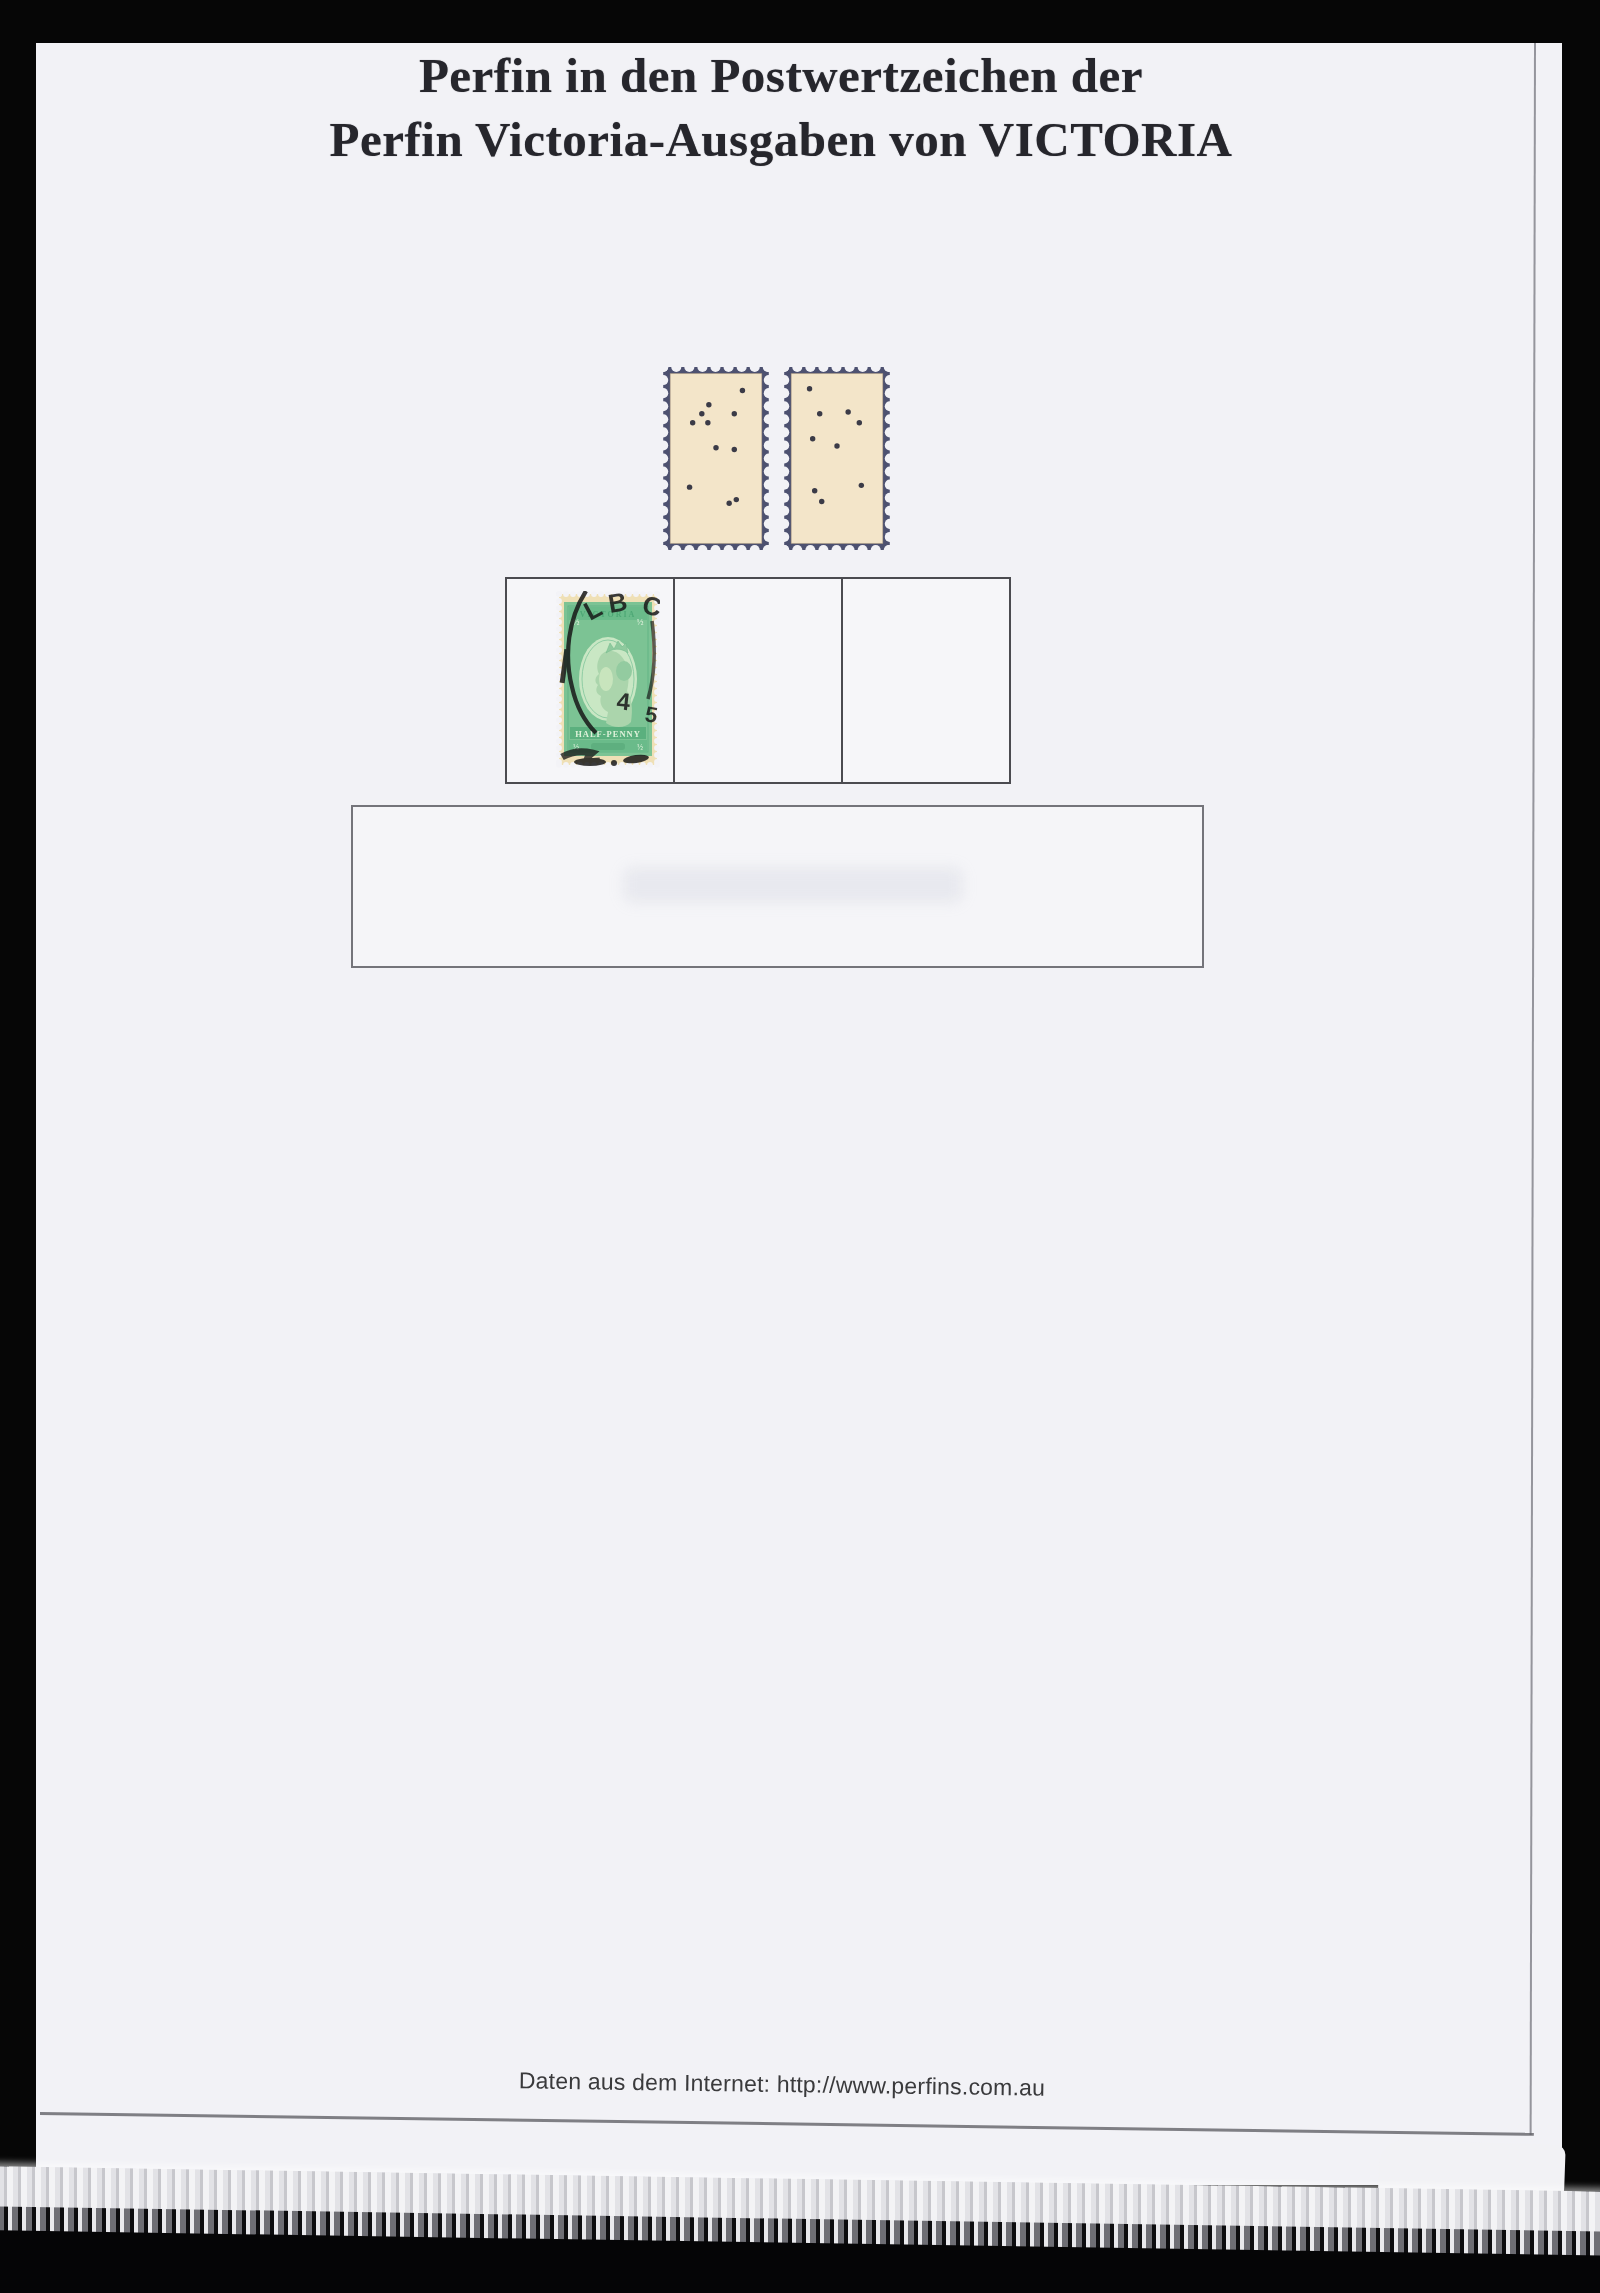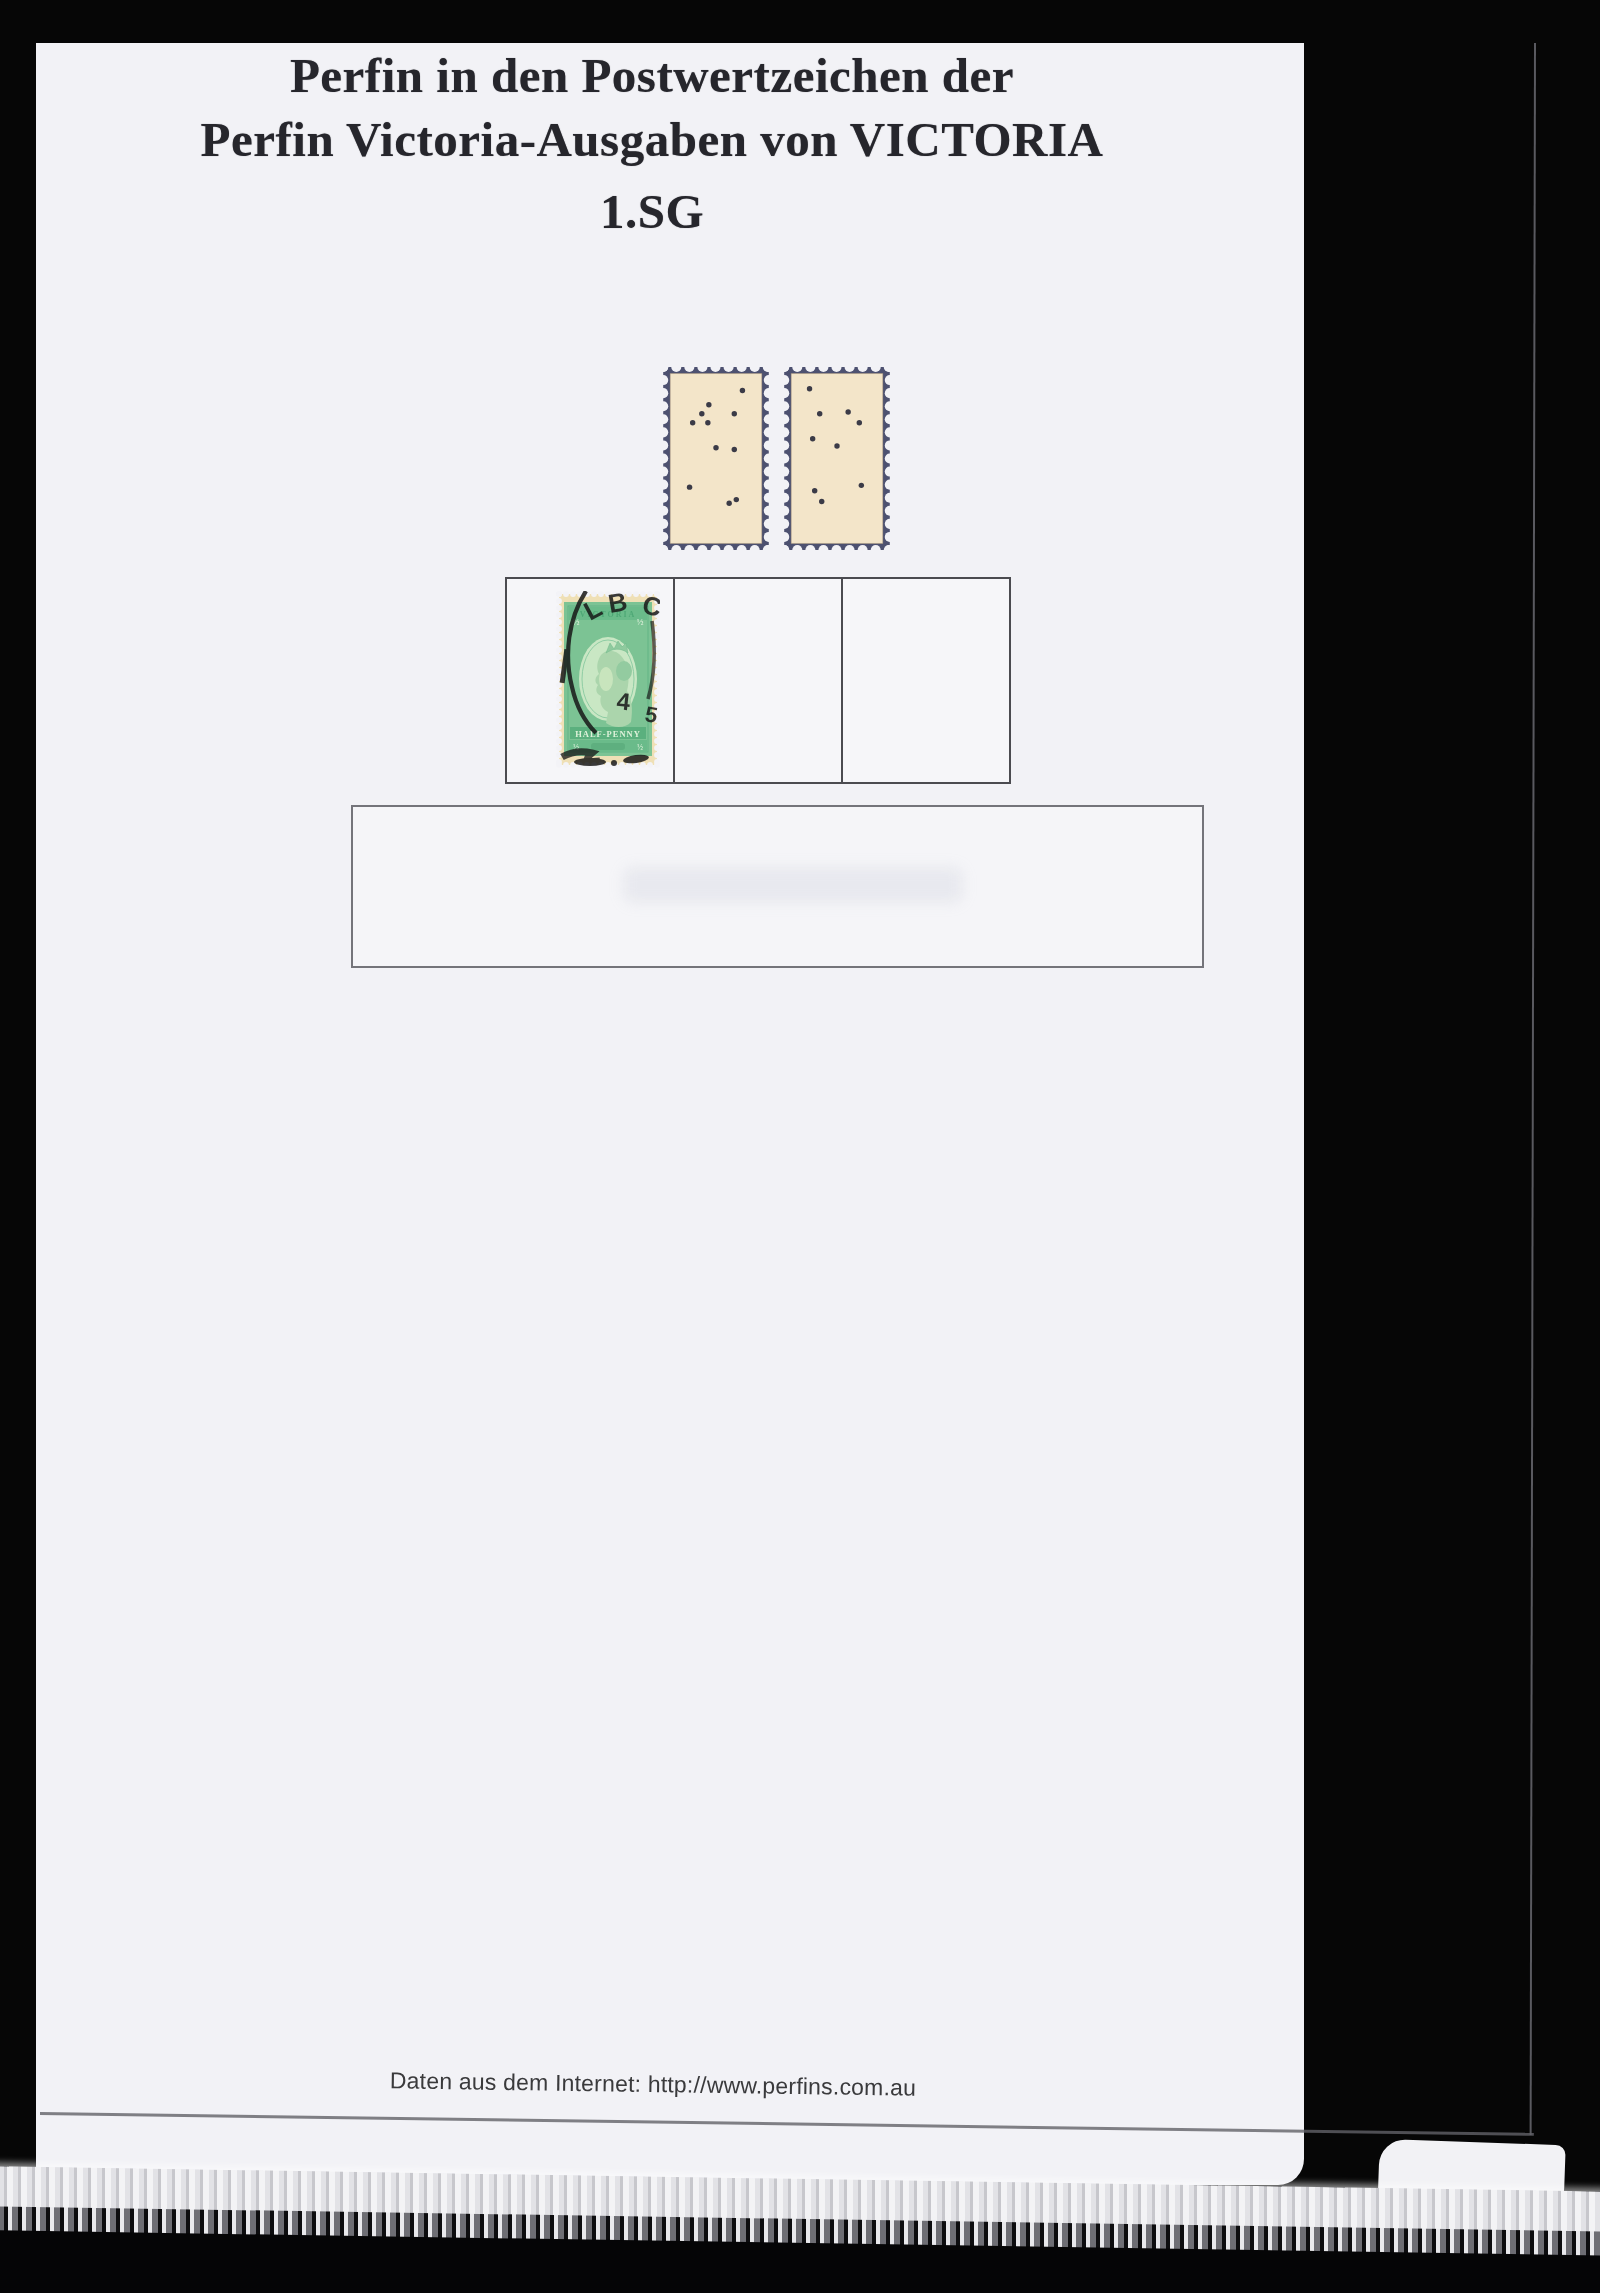--- a/index.html
+++ b/index.html
@@ -1,19 +1,19 @@
 <!DOCTYPE html>
 <html><head>
 <meta charset="utf-8">
 <style>
   html,body{margin:0;padding:0;background:#000;}
   .canvas{position:relative;width:1600px;height:2293px;background:#060606;overflow:hidden;
           font-family:"Liberation Serif", serif;}
   
-  .page{position:absolute;left:36px;top:43px;width:1268px;height:2142px;
+  .page{position:absolute;left:36px;top:43px;width:1526px;height:2142px;
         background:linear-gradient(90deg,#ededf2,#f4f4f8 28%,#f2f2f6 70%,#ecec f1,#ededf2);
         background-color:#f2f2f6;border-radius:0 0 26px 14px;z-index:1;}
   .frame-line-right{position:absolute;left:1498px;top:0;width:2px;height:2092px;
         background:rgba(118,118,126,.75);transform:rotate(.12deg);transform-origin:top center;}
   .frame-line-bottom{position:absolute;left:4px;top:2069px;width:1494px;height:3px;
         background:rgba(98,98,104,.8);transform:rotate(.8deg);transform-origin:left center;}
   
   .title-block{position:absolute;left:0;top:1px;width:100%;text-align:center;
         transform:translateX(-18px);color:#26262c;}
   .title-line{font-weight:bold;font-size:49px;line-height:64px;letter-spacing:.5px;
@@ -53,21 +53,20 @@
 </head>
 <body>
 
 <div class="canvas">
 
   <div class="page">
 
     <div class="title-block">
       <div class="title-line">Perfin in den Postwertzeichen der</div>
       <div class="title-line">Perfin Victoria-Ausgaben von VICTORIA</div>
-      <div class="title-line l4">1.SG</div>
     </div>
 
     <div class="frame-line-right"></div>
     <div class="frame-line-bottom"></div>
 
     <div class="perfin-row">
       <div class="perfin-stamp" id="perfin-0"><svg width="106" height="183" viewBox="0 0 105 182" xmlns="http://www.w3.org/2000/svg">
             <rect x="0" y="0" width="105" height="182" rx="2" fill="#4d5170"></rect>
             <circle cx="0" cy="0" r="5" fill="#f2f2f6"></circle>
             <circle cx="0" cy="182" r="5" fill="#f2f2f6"></circle>

